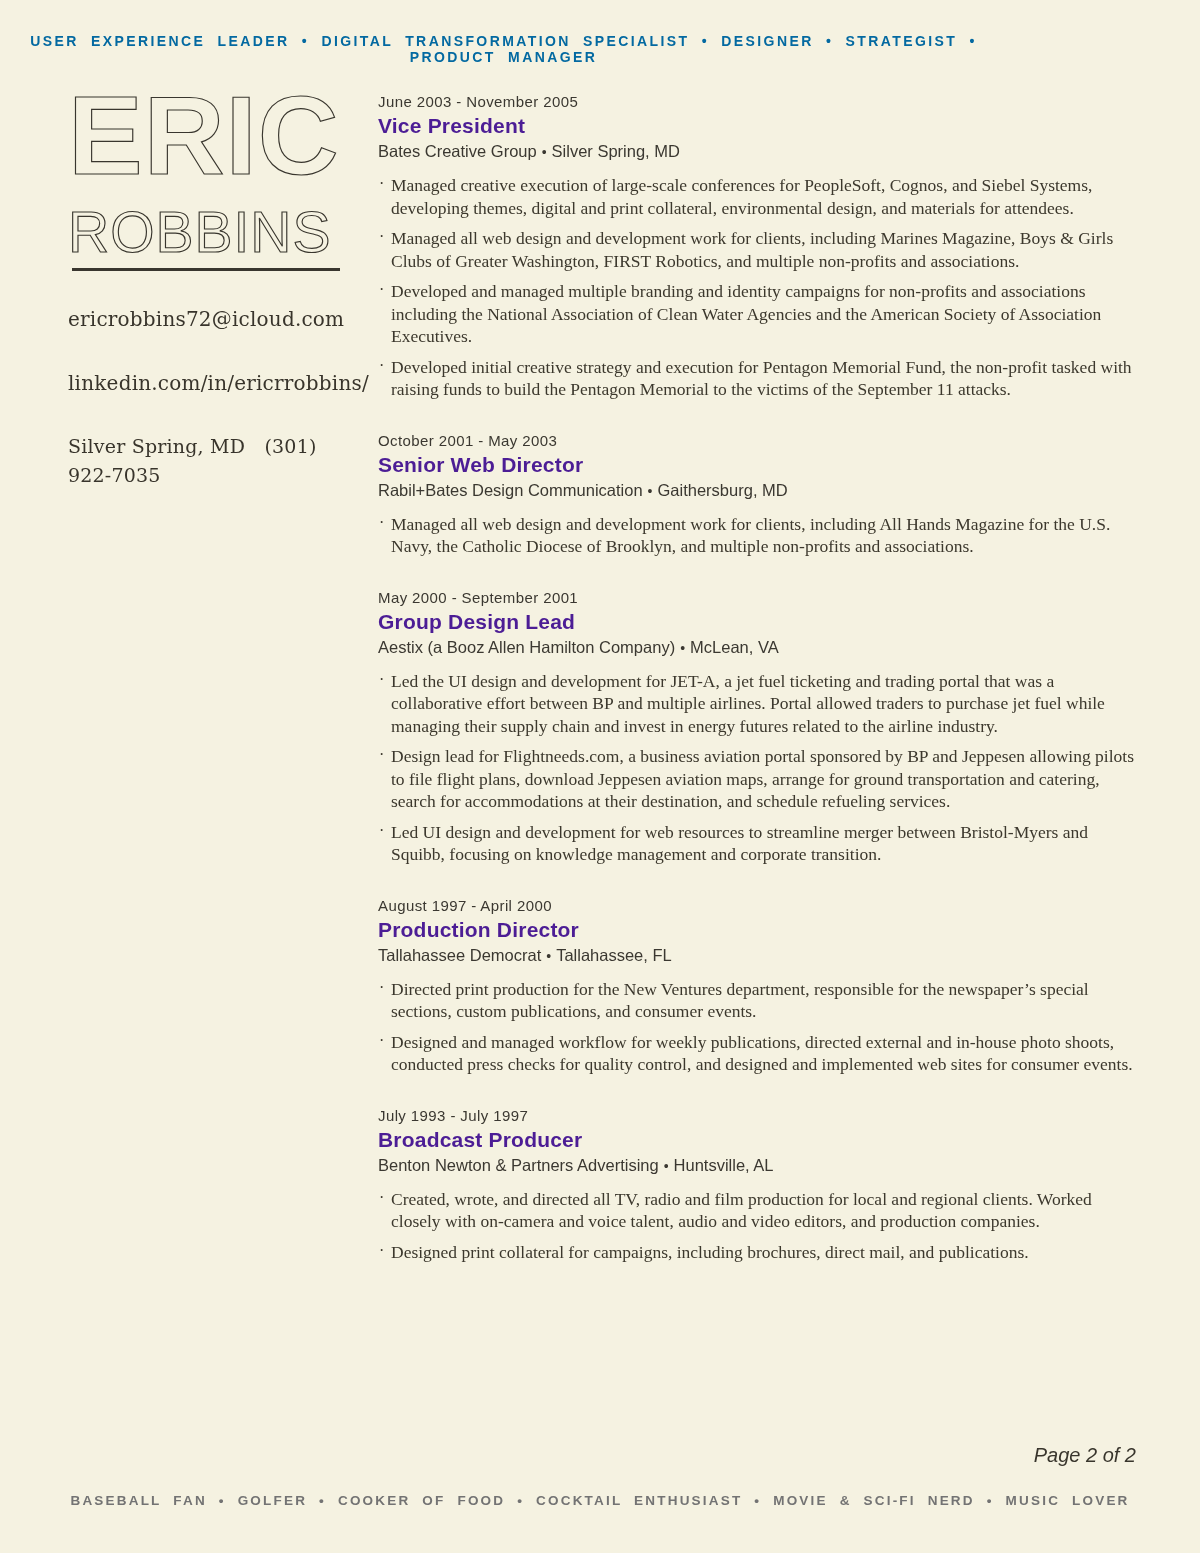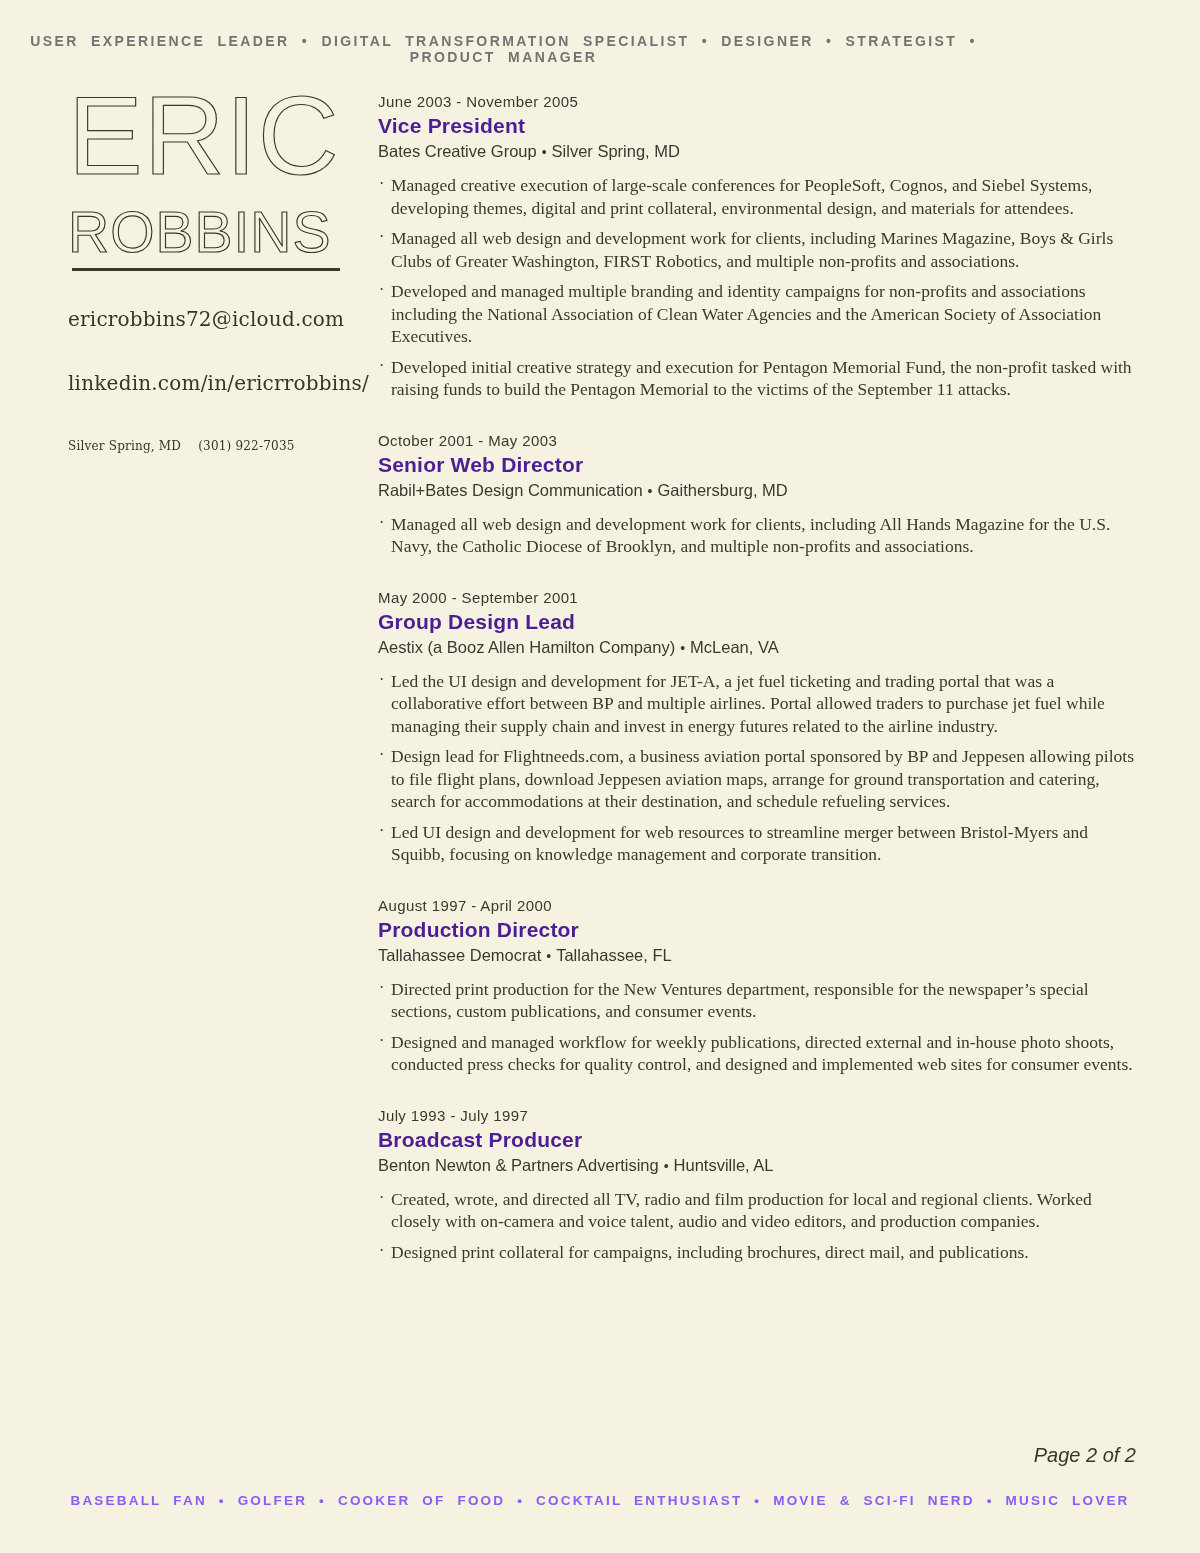--- a/index.html
+++ b/index.html
@@ -11,46 +11,46 @@
     color: #39362e;
     overflow: hidden;
   }
 
   
   .top-tagline {
     position: absolute; top: 33px; left: 0; width: 1007px;
     text-align: center;
     font-size: 14px; font-weight: 700;
     letter-spacing: 2.4px; word-spacing: 6px;
-    color: #737373;
+    color: #0369a1;
   }
 
   
   .sidebar { position: absolute; left: 68px; top: 86px; width: 275px; }
   .name-first {
     font-size: 112px; line-height: 100px;
-    letter-spacing: 1px; font-weight: 400; color: #39362e;
+    letter-spacing: 1px; font-weight: 700; color: #39362e;
   }
   .name-last {
     font-size: 57px; line-height: 52px; margin-top: 20px;
     letter-spacing: 1px; font-weight: 400; color: #39362e;
   }
   @supports (-webkit-text-stroke: 1px #000) {
     .name-first, .name-last {
       color: transparent;
       -webkit-text-stroke: 1.15px #39362e;
     }
   }
   .name-rule {
     margin-top: 10px; width: 268px;
     border: 0; border-top: 3px solid #39362e; height: 0;
   }
   .contact { margin-top: 10px; font-family: "DejaVu Serif", serif; color: #38342b; }
   .contact-line { font-size: 20px; line-height: 31px; letter-spacing: 0.2px; margin-top: 33px; }
-  .contact-line.small { font-size: 12px; line-height: 29px; }
+  .contact-line.small { font-size: 19px; line-height: 29px; }
   .phone { margin-left: 13px; }
 
   
   .main { position: absolute; left: 378px; top: 92px; width: 760px; }
   .job + .job { margin-top: 30px; }
   .job-dates {
     font-size: 15px; color: #3b3831; letter-spacing: 0.4px; line-height: 19px;
   }
   .job-title {
     font-size: 21px; font-weight: 700; color: #4c1d95;
@@ -70,21 +70,21 @@
   .page-label {
     position: absolute; top: 1444px; right: 64px;
     font-family: Liberation Sans, sans-serif; font-style: italic;
     font-size: 20px; color: #38352c; margin-left: 45px;
   }
   .bottom-tagline {
     position: absolute; top: 1493px; left: 0; width: 1200px;
     text-align: center;
     font-size: 13.5px; font-weight: 700;
     letter-spacing: 2.2px; word-spacing: 6px;
-    color: #8b5cf6;
+    color: #737373;
   }
 </style>
 </head>
 <body>
 
 <div class="top-tagline">USER EXPERIENCE LEADER  •  DIGITAL TRANSFORMATION SPECIALIST  •  DESIGNER  •  STRATEGIST  •  PRODUCT MANAGER</div>
 
 <aside class="sidebar">
   <div class="name-first">ERIC</div>
   <div class="name-last">ROBBINS</div>

